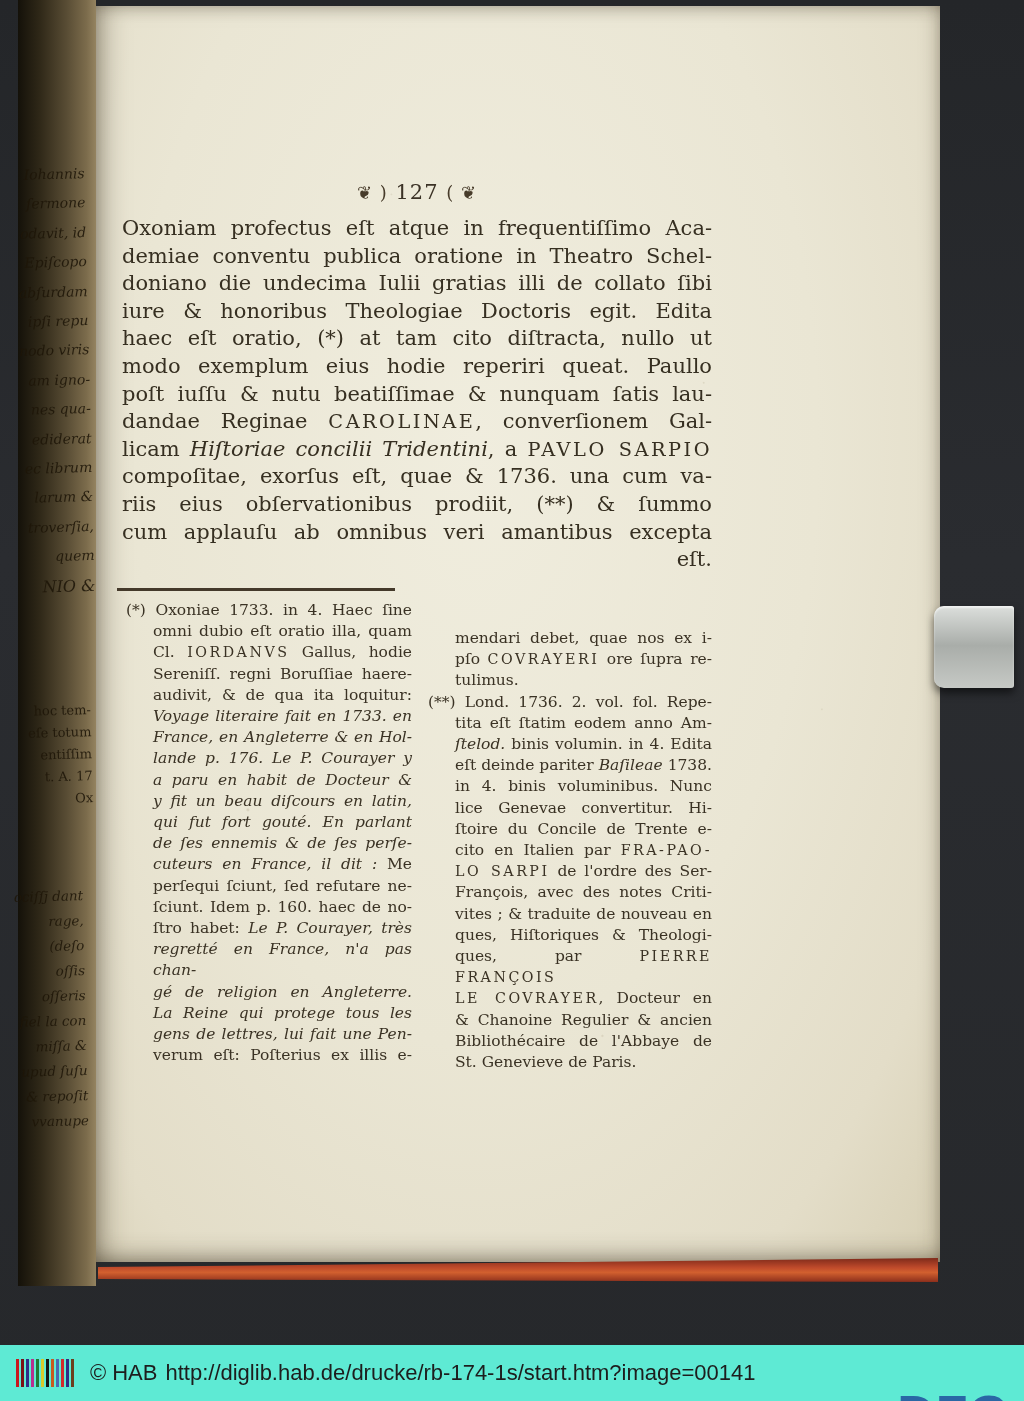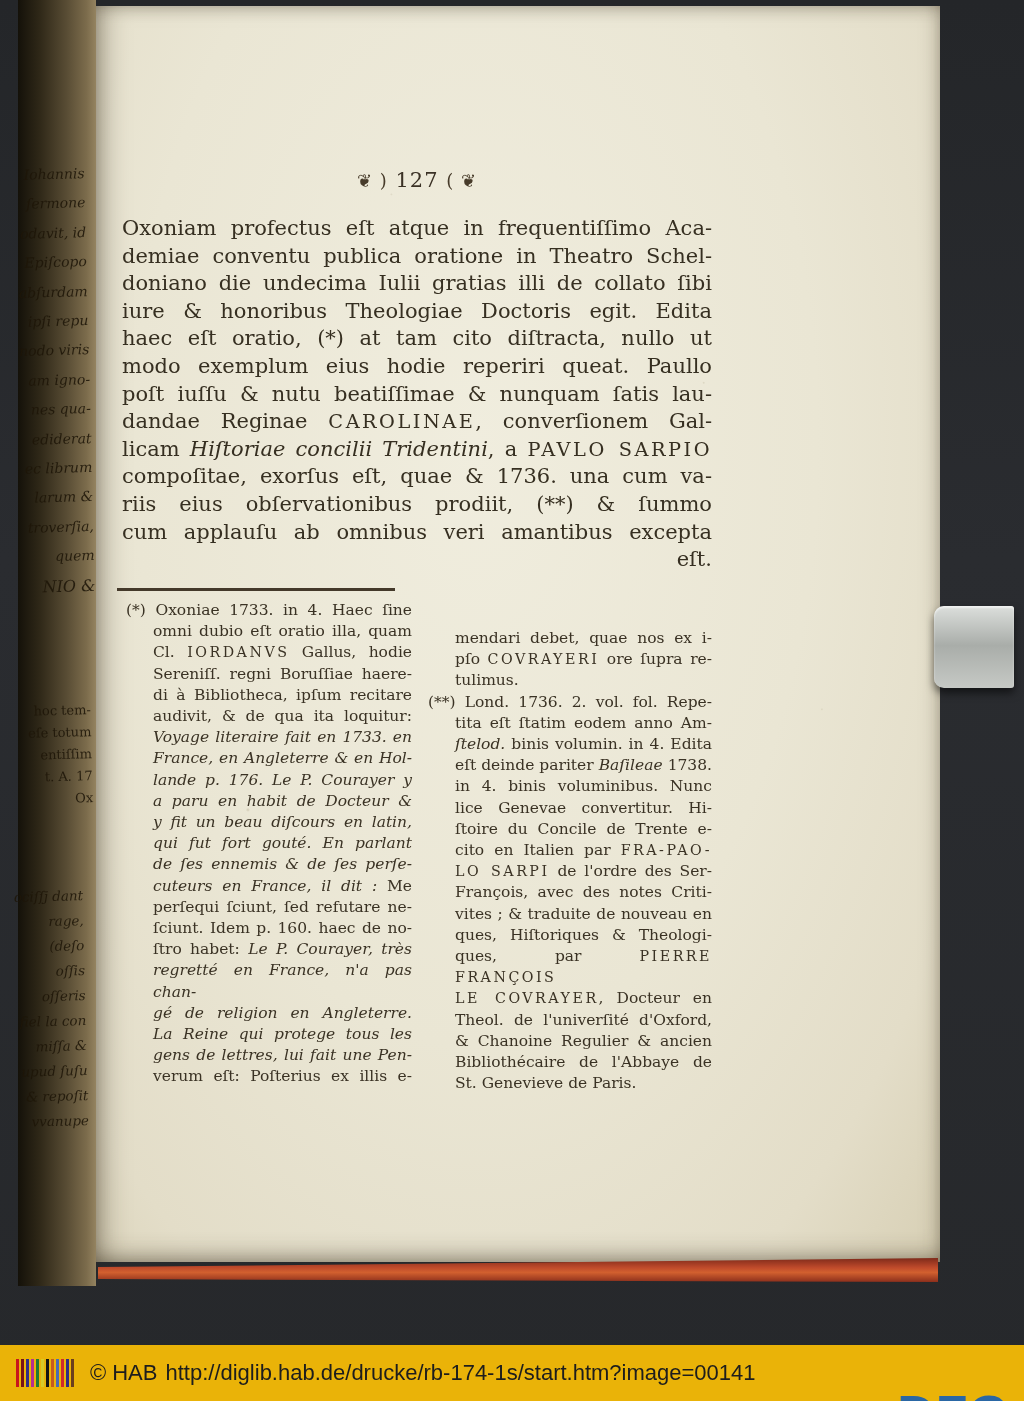--- a/index.html
+++ b/index.html
@@ -47,21 +47,21 @@
   
   .clip {
     position:absolute; left:934px; top:606px; width:80px; height:82px;
     background:linear-gradient(180deg,#dcdfdc 0%, #a9ada9 48%, #c6c9c5 100%);
     border-radius:10px 3px 3px 10px;
     box-shadow:0 5px 9px rgba(0,0,0,0.55), inset 0 2px 2px rgba(255,255,255,0.6);
   }
 
   
   .page-header {
-    position:absolute; left:122px; top:168px; width:590px;
+    position:absolute; left:122px; top:180px; width:590px;
     text-align:center; font-size:21px; color:#3b3226; letter-spacing:1px;
   }
   .page-header .orn { font-size:18px; color:#473b2a; }
 
   .main-text {
     position:absolute; left:122px; top:215px; width:590px;
     font-size:21px; line-height:27.6px; color:#362f21;
   }
   .main-text .line { text-align:justify; text-align-last:justify; }
 
@@ -82,21 +82,21 @@
   
   .margin-group { position:absolute; width:72px; text-align:right; color:rgba(30,22,8,0.88); transform:rotate(-1.5deg); }
   .margin-group .line { text-align:right; }
   #mg1 { left:18px; top:160px; font-size:14px; line-height:29.4px; font-style:italic; }
   #mg2 { left:20px; top:700px; font-size:13px; line-height:22px; }
   #mg3 { left:14px; top:884px; font-size:13.5px; line-height:25px; font-style:italic; }
 
   
   .footer {
     position:absolute; left:0; top:1345px; width:1024px; height:56px;
-    background:#eab308; display:flex; align-items:center;
+    background:#5eead4; display:flex; align-items:center;
   }
   .calib { display:flex; align-items:center; height:30px; margin-left:16px; }
   .calib span { display:block; width:3px; height:28px; margin-right:2px; }
   .footer-text {
     margin-left:14px; font-family:"Liberation Sans", sans-serif;
     font-size:22px; color:#1d1d1d; white-space:nowrap;
   }
   .footer-text .cp { margin-right:6px; }
   .footer-text .hab { margin-right:8px; }
   .dfg {
@@ -173,21 +173,20 @@
       <div class="line right">eſt.</div>
     </div>
 
   <div class="fn-rule"></div>
 
   <div class="fn-col fn-left">
       <div class="line hang">(*) Oxoniae 1733. in 4.  Haec ſine</div>
       <div class="line">omni dubio eſt oratio illa, quam</div>
       <div class="line"><span>Cl. </span><span class="spaced">IORDANVS</span><span> Gallus, hodie</span></div>
       <div class="line">Sereniſſ. regni Boruſſiae haere-</div>
-      <div class="line">di à Bibliotheca, ipſum recitare</div>
       <div class="line">audivit, &amp; de qua ita loquitur:</div>
       <div class="line italic">Voyage literaire fait en 1733. en</div>
       <div class="line italic">France, en Angleterre &amp; en Hol-</div>
       <div class="line italic">lande p. 176.  Le P. Courayer y</div>
       <div class="line italic">a paru en habit de Docteur &amp;</div>
       <div class="line italic">y fit un beau diſcours en latin,</div>
       <div class="line italic">qui fut fort gouté.  En parlant</div>
       <div class="line italic">de ſes ennemis &amp; de ſes perſe-</div>
       <div class="line"><span class="italic">cuteurs en France, il dit :  </span><span>Me</span></div>
       <div class="line">perſequi ſciunt, ſed refutare ne-</div>
@@ -211,21 +210,20 @@
       <div class="line">in 4. binis voluminibus.  Nunc</div>
       <div class="line">lice Genevae convertitur.  Hi-</div>
       <div class="line">ſtoire du Concile de Trente e-</div>
       <div class="line"><span>cito en Italien par </span><span class="spaced">FRA-PAO-</span></div>
       <div class="line"><span class="spaced">LO SARPI</span><span> de l'ordre des Ser-</span></div>
       <div class="line">François, avec des notes Criti-</div>
       <div class="line">vites ;  &amp; traduite de nouveau en</div>
       <div class="line">ques, Hiſtoriques &amp; Theologi-</div>
       <div class="line"><span>ques, par </span><span class="spaced">PIERRE FRANÇOIS</span></div>
       <div class="line"><span class="spaced">LE COVRAYER</span><span>, Docteur en</span></div>
-      <div class="line">Theol. de l'univerſité d'Oxford,</div>
       <div class="line">&amp; Chanoine Regulier &amp; ancien</div>
       <div class="line">Bibliothécaire de l'Abbaye de</div>
       <div class="line noj">St. Genevieve de Paris.</div>
     </div>
 
 </div>
 
 <div class="footer">
   <div class="calib">
       <span style="background: rgb(200, 23, 29);"></span>

